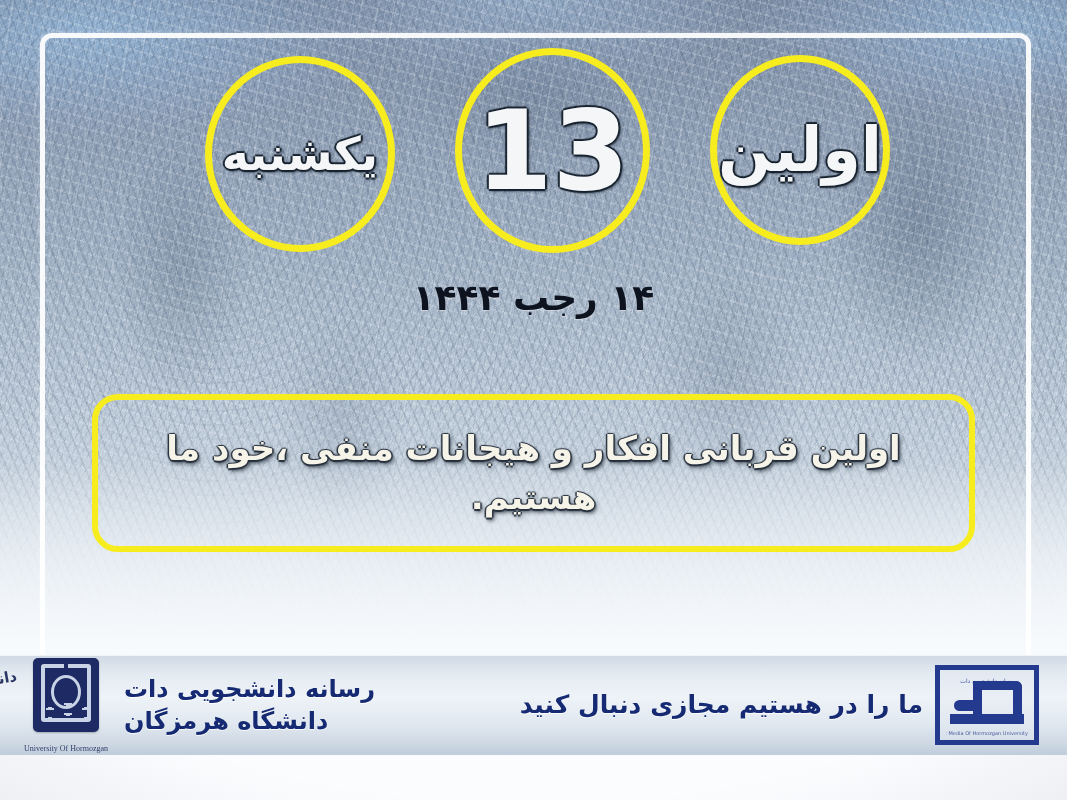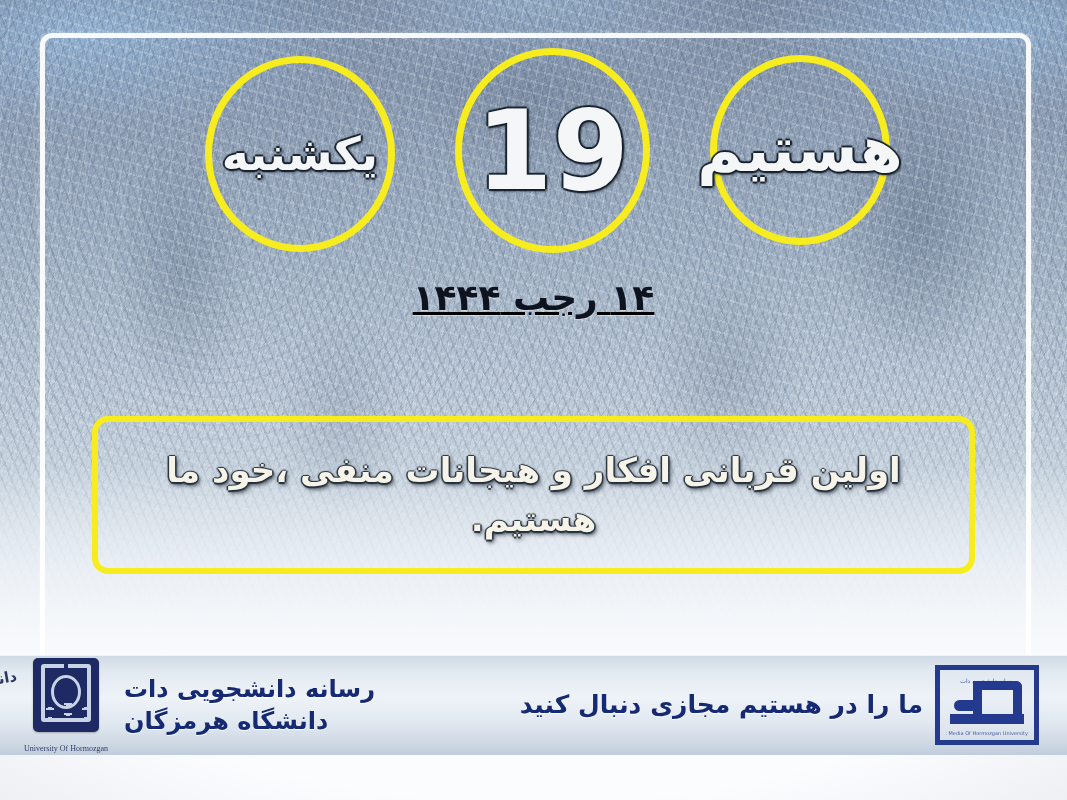--- a/index.html
+++ b/index.html
@@ -123,21 +123,20 @@
   .t-weekday { font-size: 46px; }
   .t-day     { font-size: 110px; }
   .t-month   { font-size: 62px; }
 
   
   .date-block {
     position: absolute;
     left: 0; right: 0;
     top: 278px;
     text-align: center;
-    text-decoration: underline;
   }
   .hijri-date {
     color: #0d1420;
     font-size: 36px;
     font-weight: bold;
     direction: rtl;
     line-height: 1.1;
     text-shadow: 0 1px 1px rgba(255,255,255,.45);
   }
   .greg-date {
@@ -146,24 +145,24 @@
     font-weight: 500;
     direction: ltr;
     margin-top: 6px;
     line-height: 1.1;
     text-shadow: 0 1px 1px rgba(255,255,255,.45);
   }
 
   
   .quote-box {
     position: absolute;
-    left: 92px; top: 416px;
+    left: 92px; top: 394px;
     width: 883px; height: 158px;
     border: 6px solid #f7ed1e;
-    border-radius: 16px;
+    border-radius: 26px;
     box-sizing: border-box;
     display: flex;
     align-items: center;
     justify-content: center;
     padding: 0 18px;
   }
   .quote-text {
     direction: rtl;
     color: #f6f3e8;
     font-size: 34px;
@@ -392,25 +391,25 @@
 
   <div class="outer-frame"></div>
 
   <div class="circle-row">
 
     <div class="day-circle circle-weekday">
       <span class="circle-text t-weekday">یکشنبه</span>
     </div>
 
     <div class="day-circle circle-day">
-      <span class="circle-text t-day">19</span>
+      <span class="circle-text t-day">13</span>
     </div>
 
     <div class="day-circle circle-month">
-      <span class="circle-text t-month">هستیم</span>
+      <span class="circle-text t-month">اولین</span>
     </div>
 
   </div>
 
   <div class="date-block">
     <div class="hijri-date">۱۴ رجب ۱۴۴۴</div>
   </div>
 
   <div class="quote-box">
     <div class="quote-text">اولین قربانی افکار و هیجانات منفی ،خود ما هستیم.</div>

